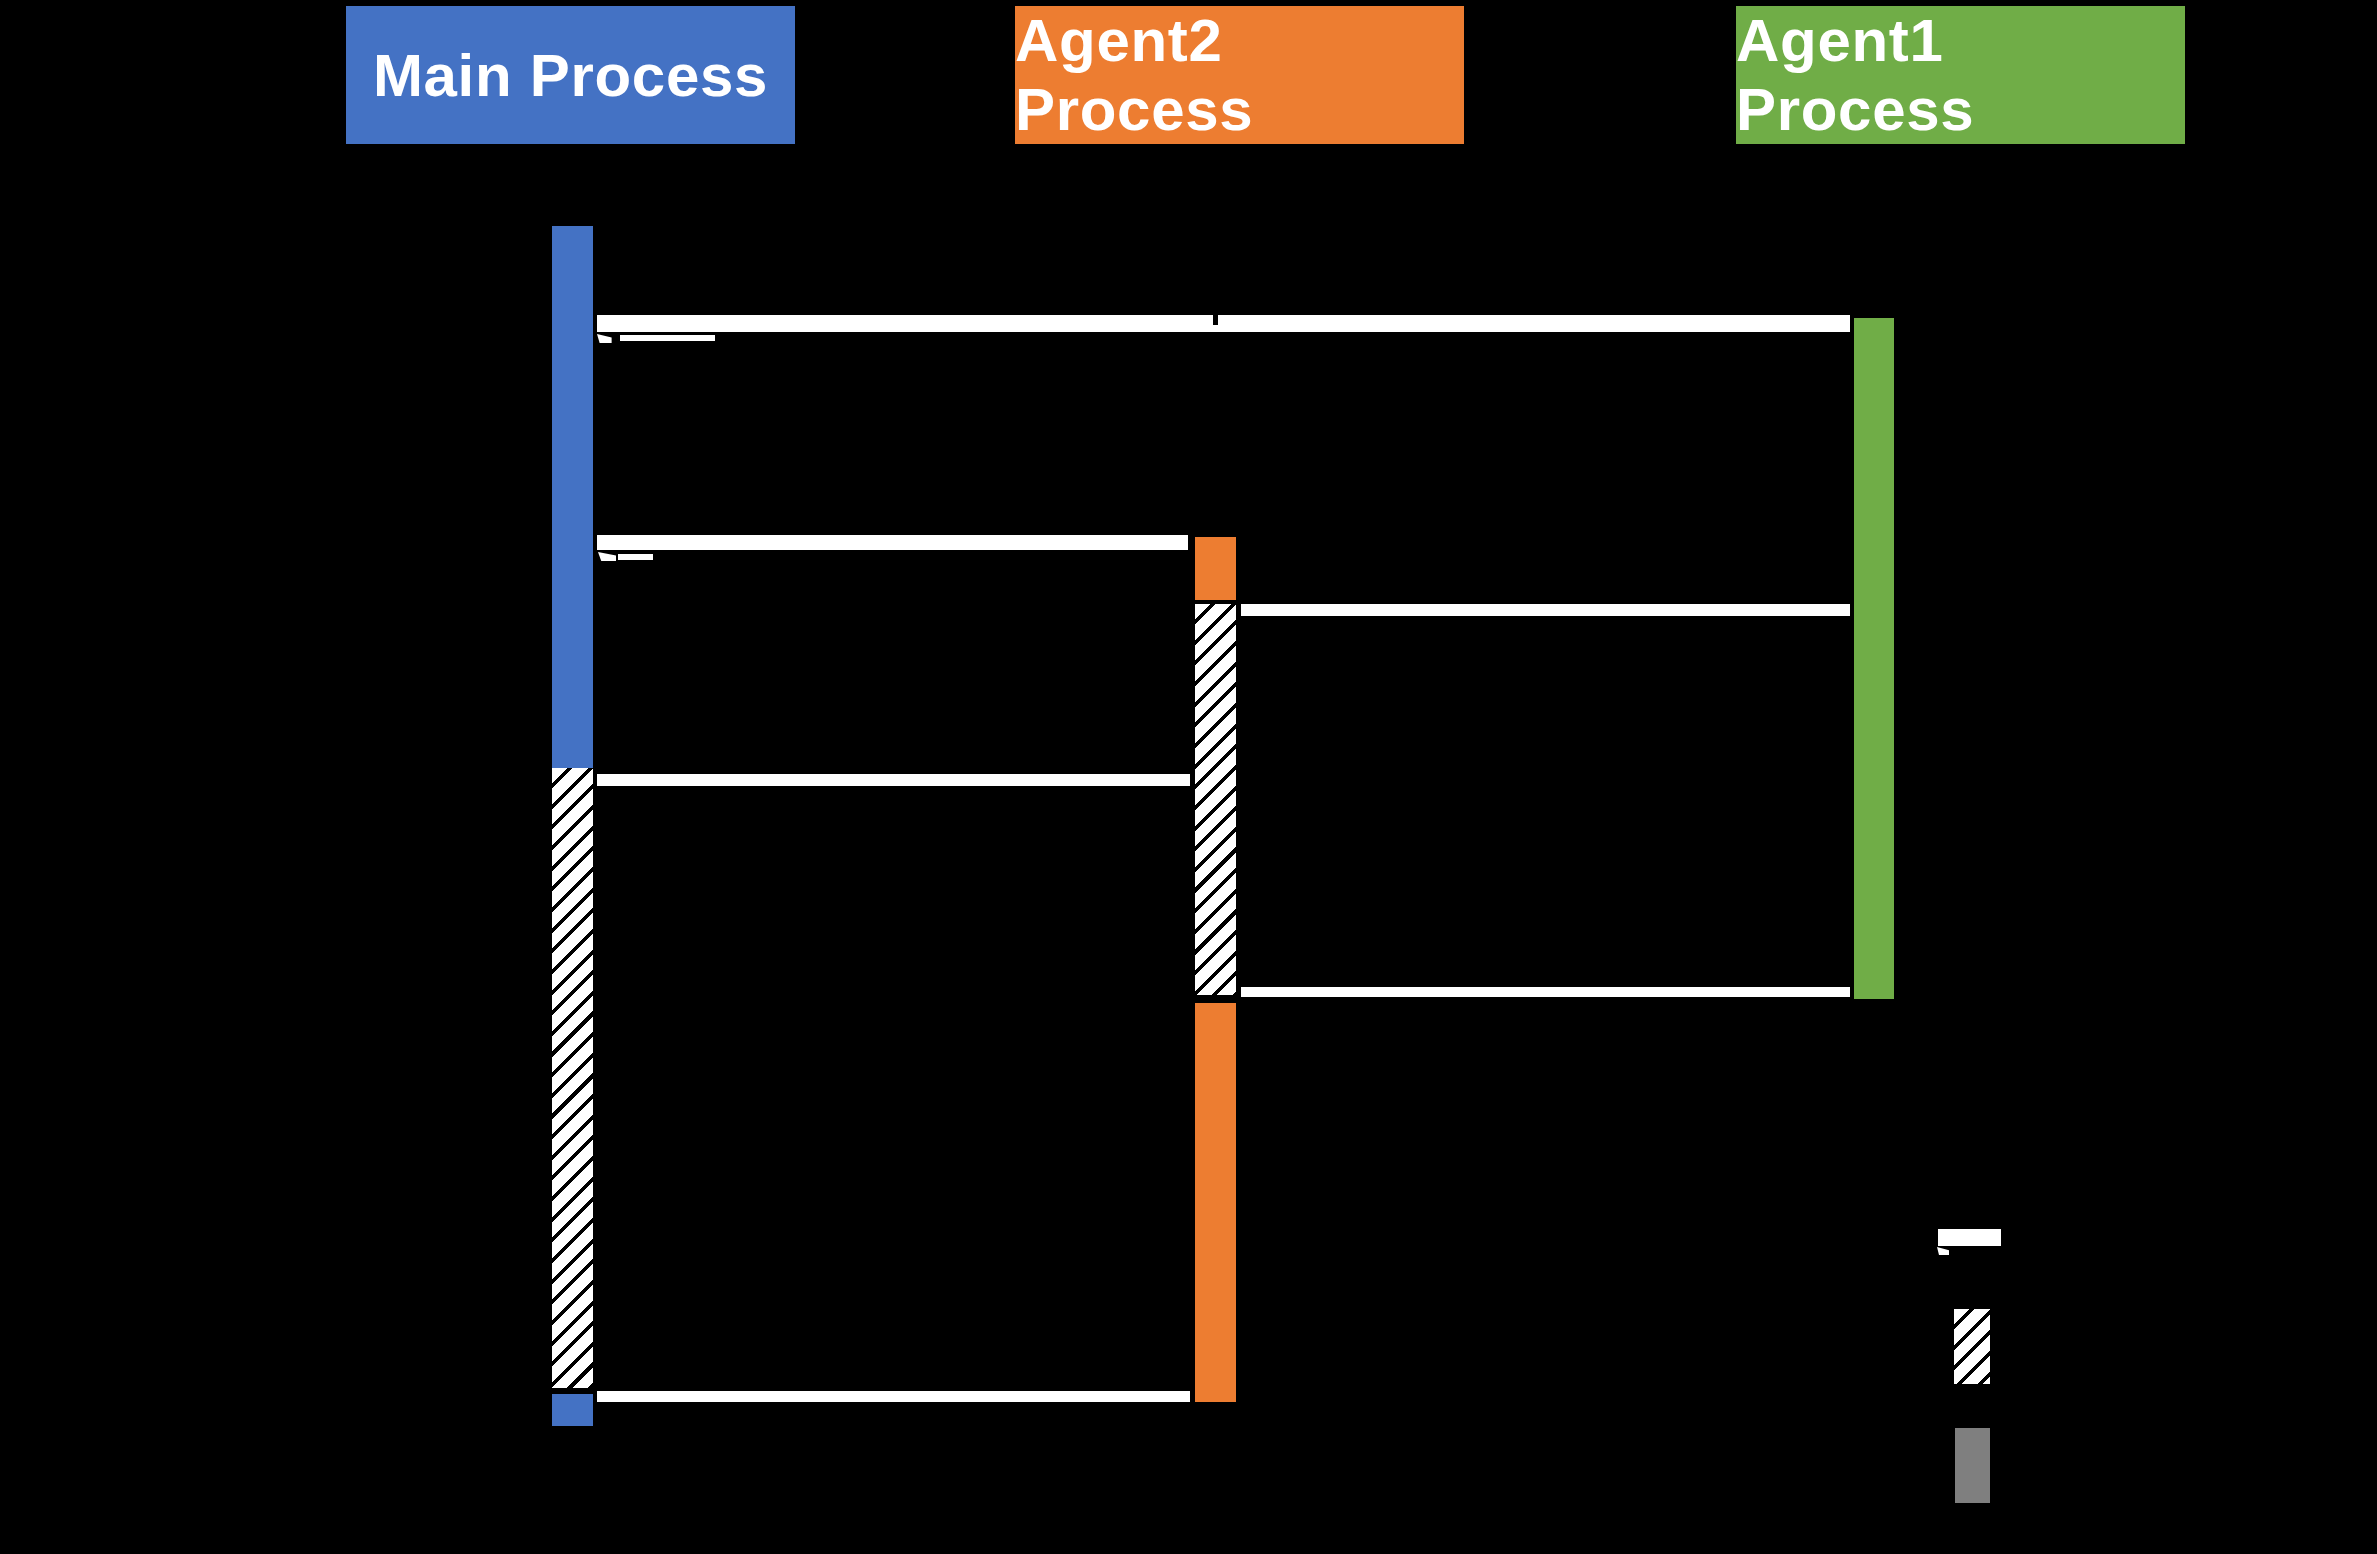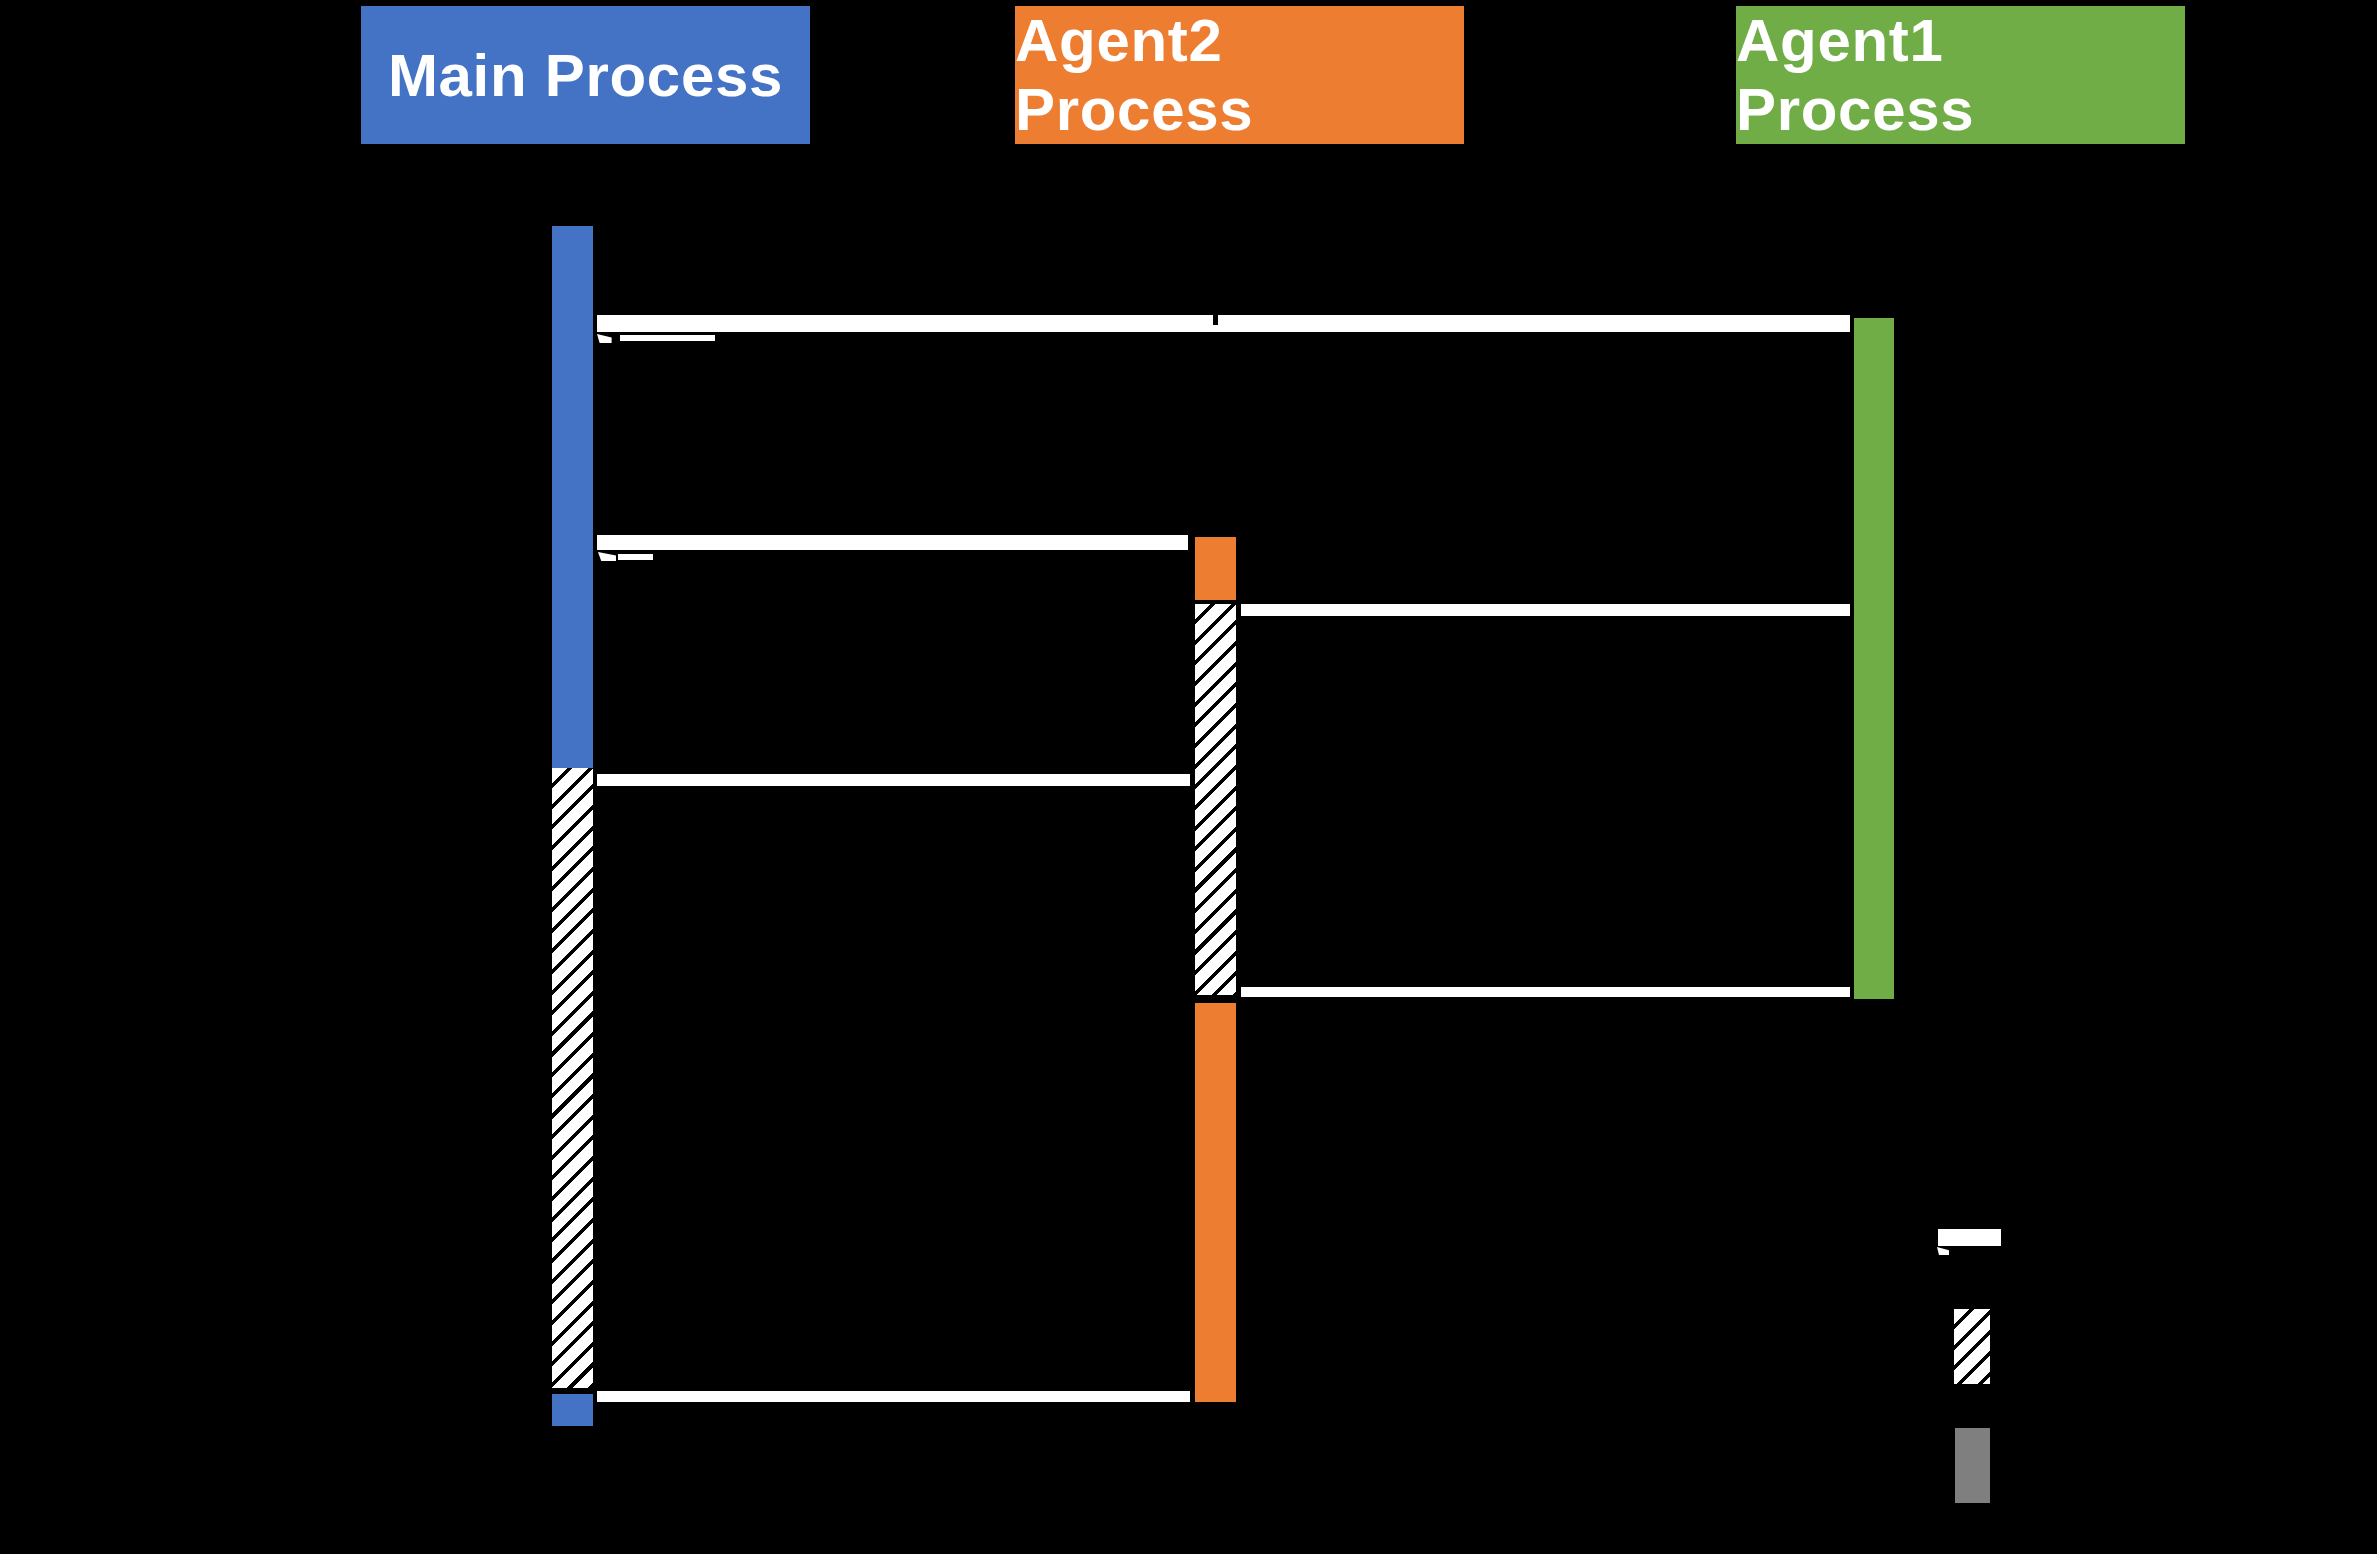--- a/index.html
+++ b/index.html
@@ -17,21 +17,21 @@
     width: 449px;
     height: 138px;
     display: flex;
     align-items: center;
     justify-content: center;
     color: #ffffff;
     font-size: 60px;
     font-weight: bold;
     letter-spacing: 0.7px;
   }
-  .hdr-main   { left: 361px;  background: #4472c4; justify-content: center; }
+  .hdr-main   { left: 346px;  background: #4472c4; justify-content: center; }
   .hdr-agent2 { left: 1015px; background: #ed7d31; align-items: center; }
   .hdr-agent1 { left: 1736px; background: #70ad47; }
 
   .bar { position: absolute; width: 41px; }
   .bar-blue   { background: #4472c4; }
   .bar-orange { background: #ed7d31; }
   .bar-green  { background: #70ad47; }
   .bar-hatch  {
     background: repeating-linear-gradient(135deg,
       #ffffff 0px, #ffffff 11px,

